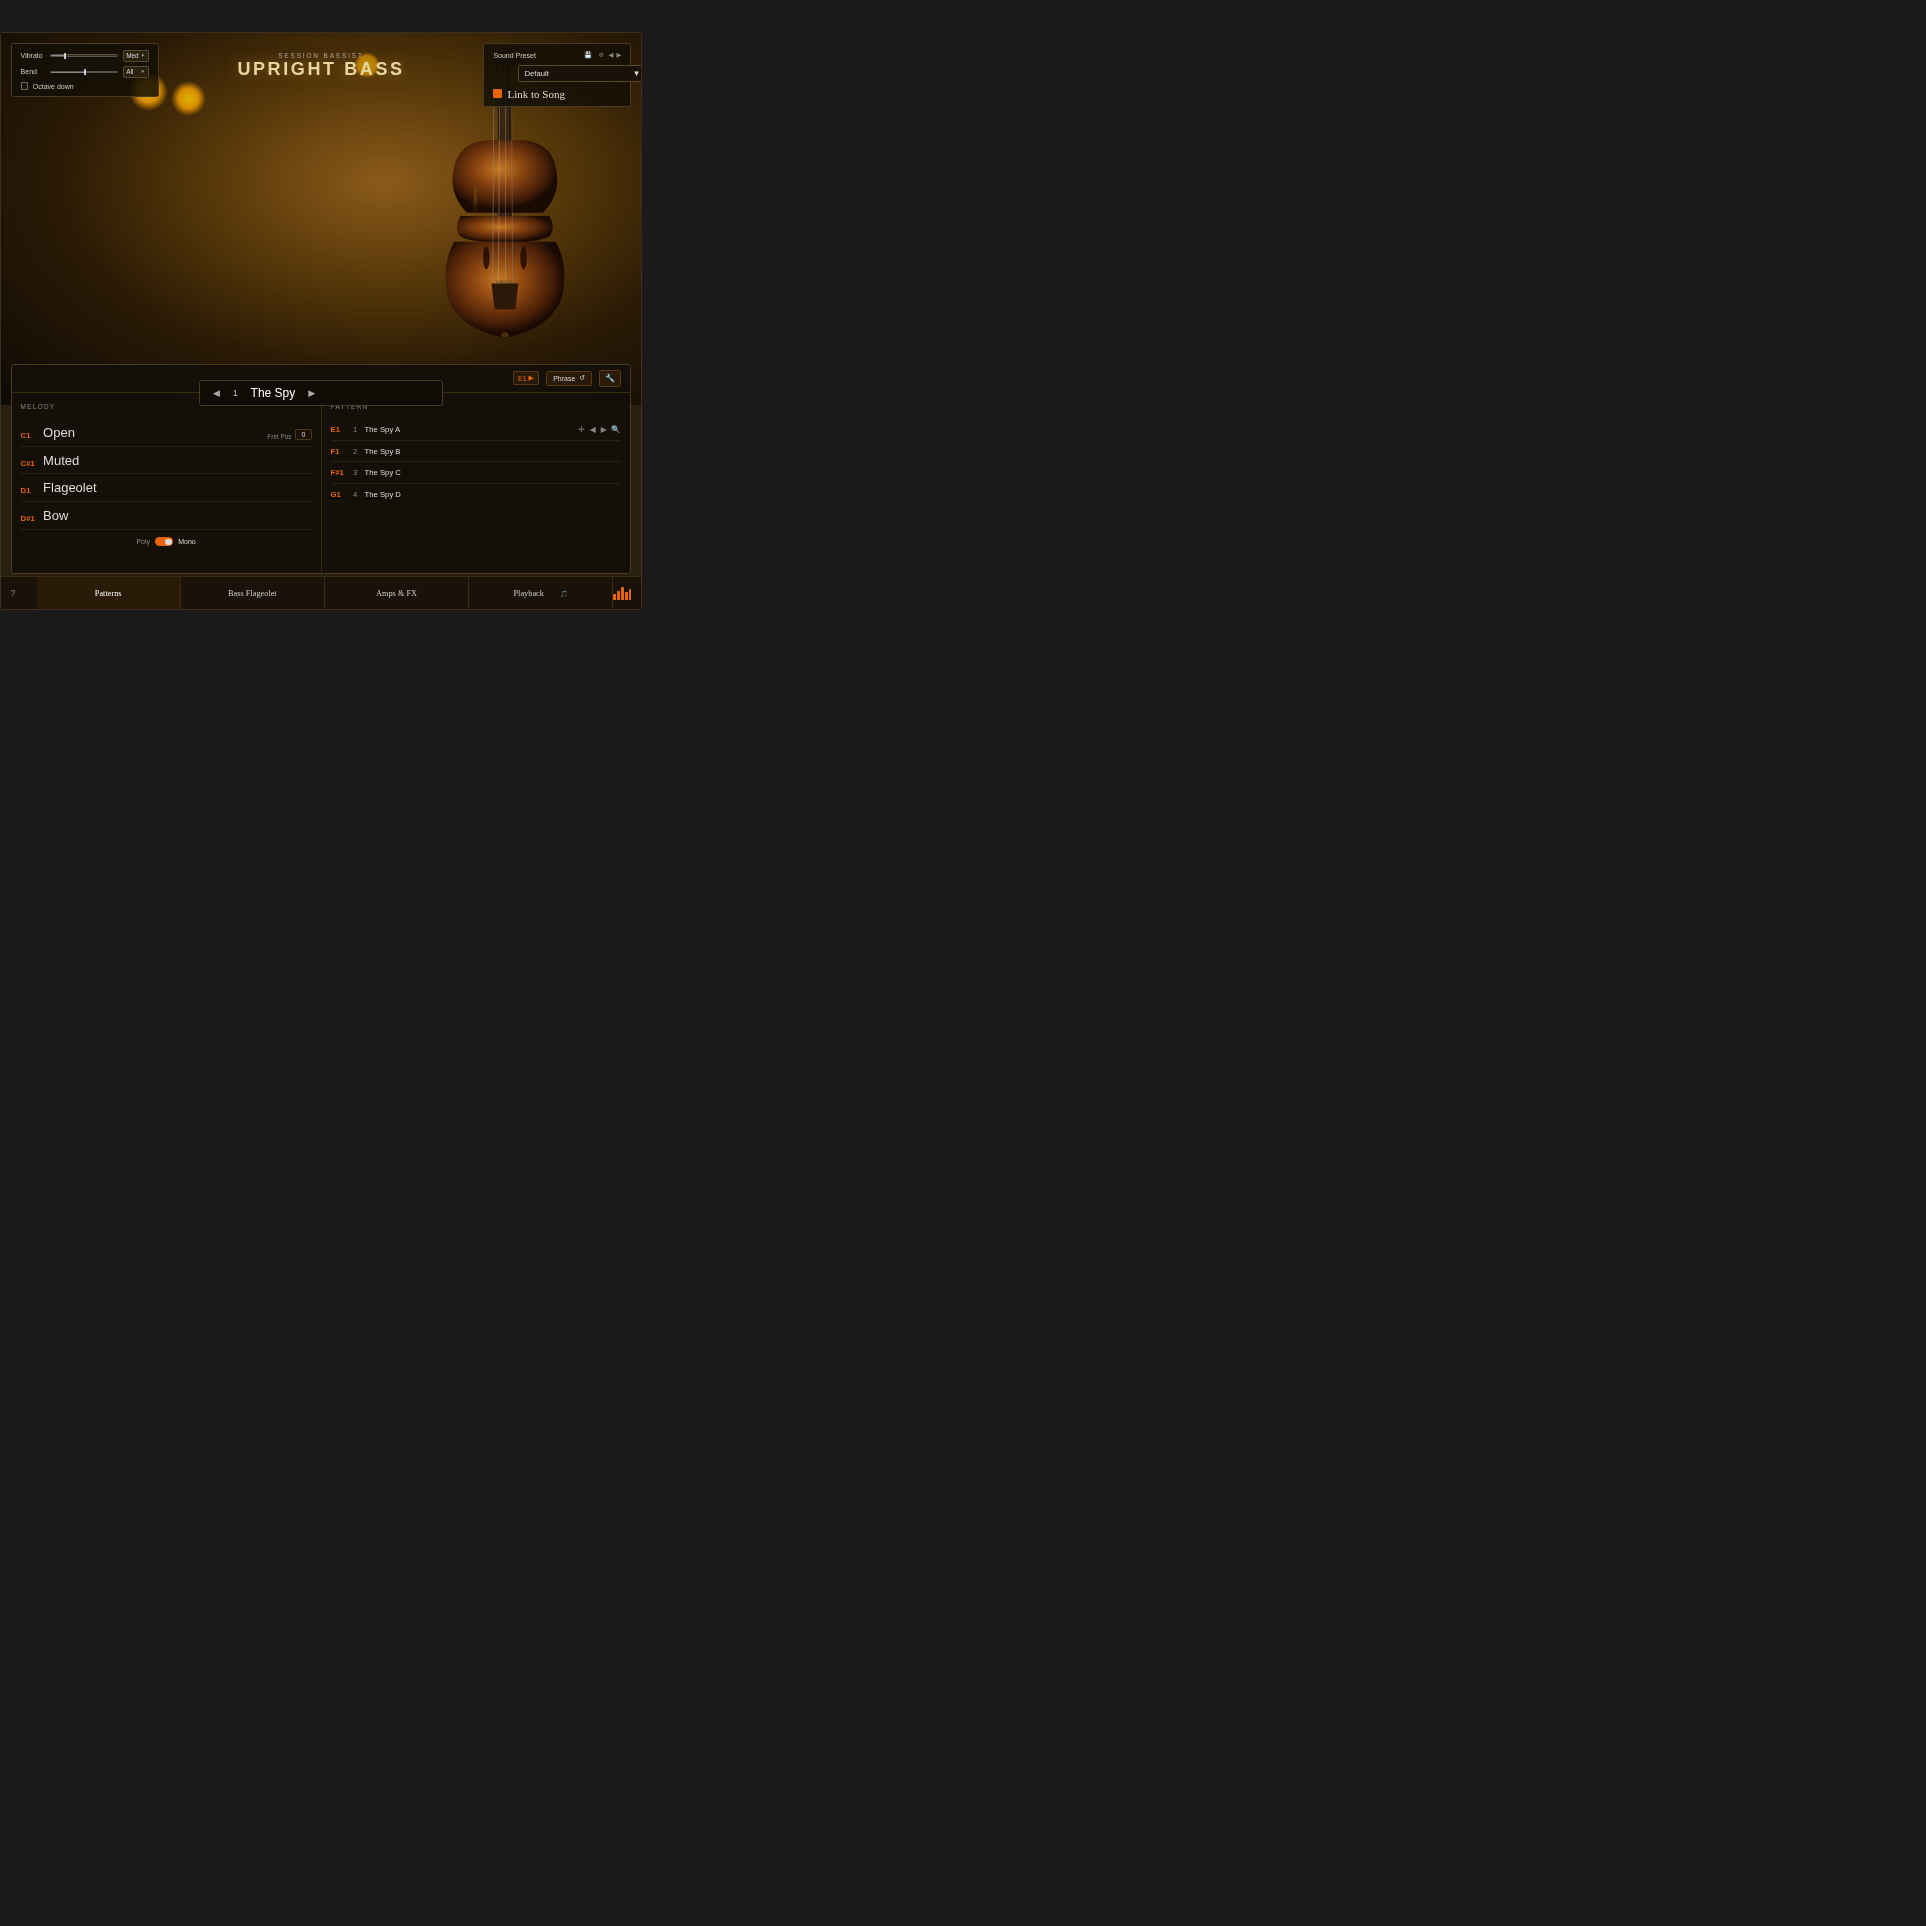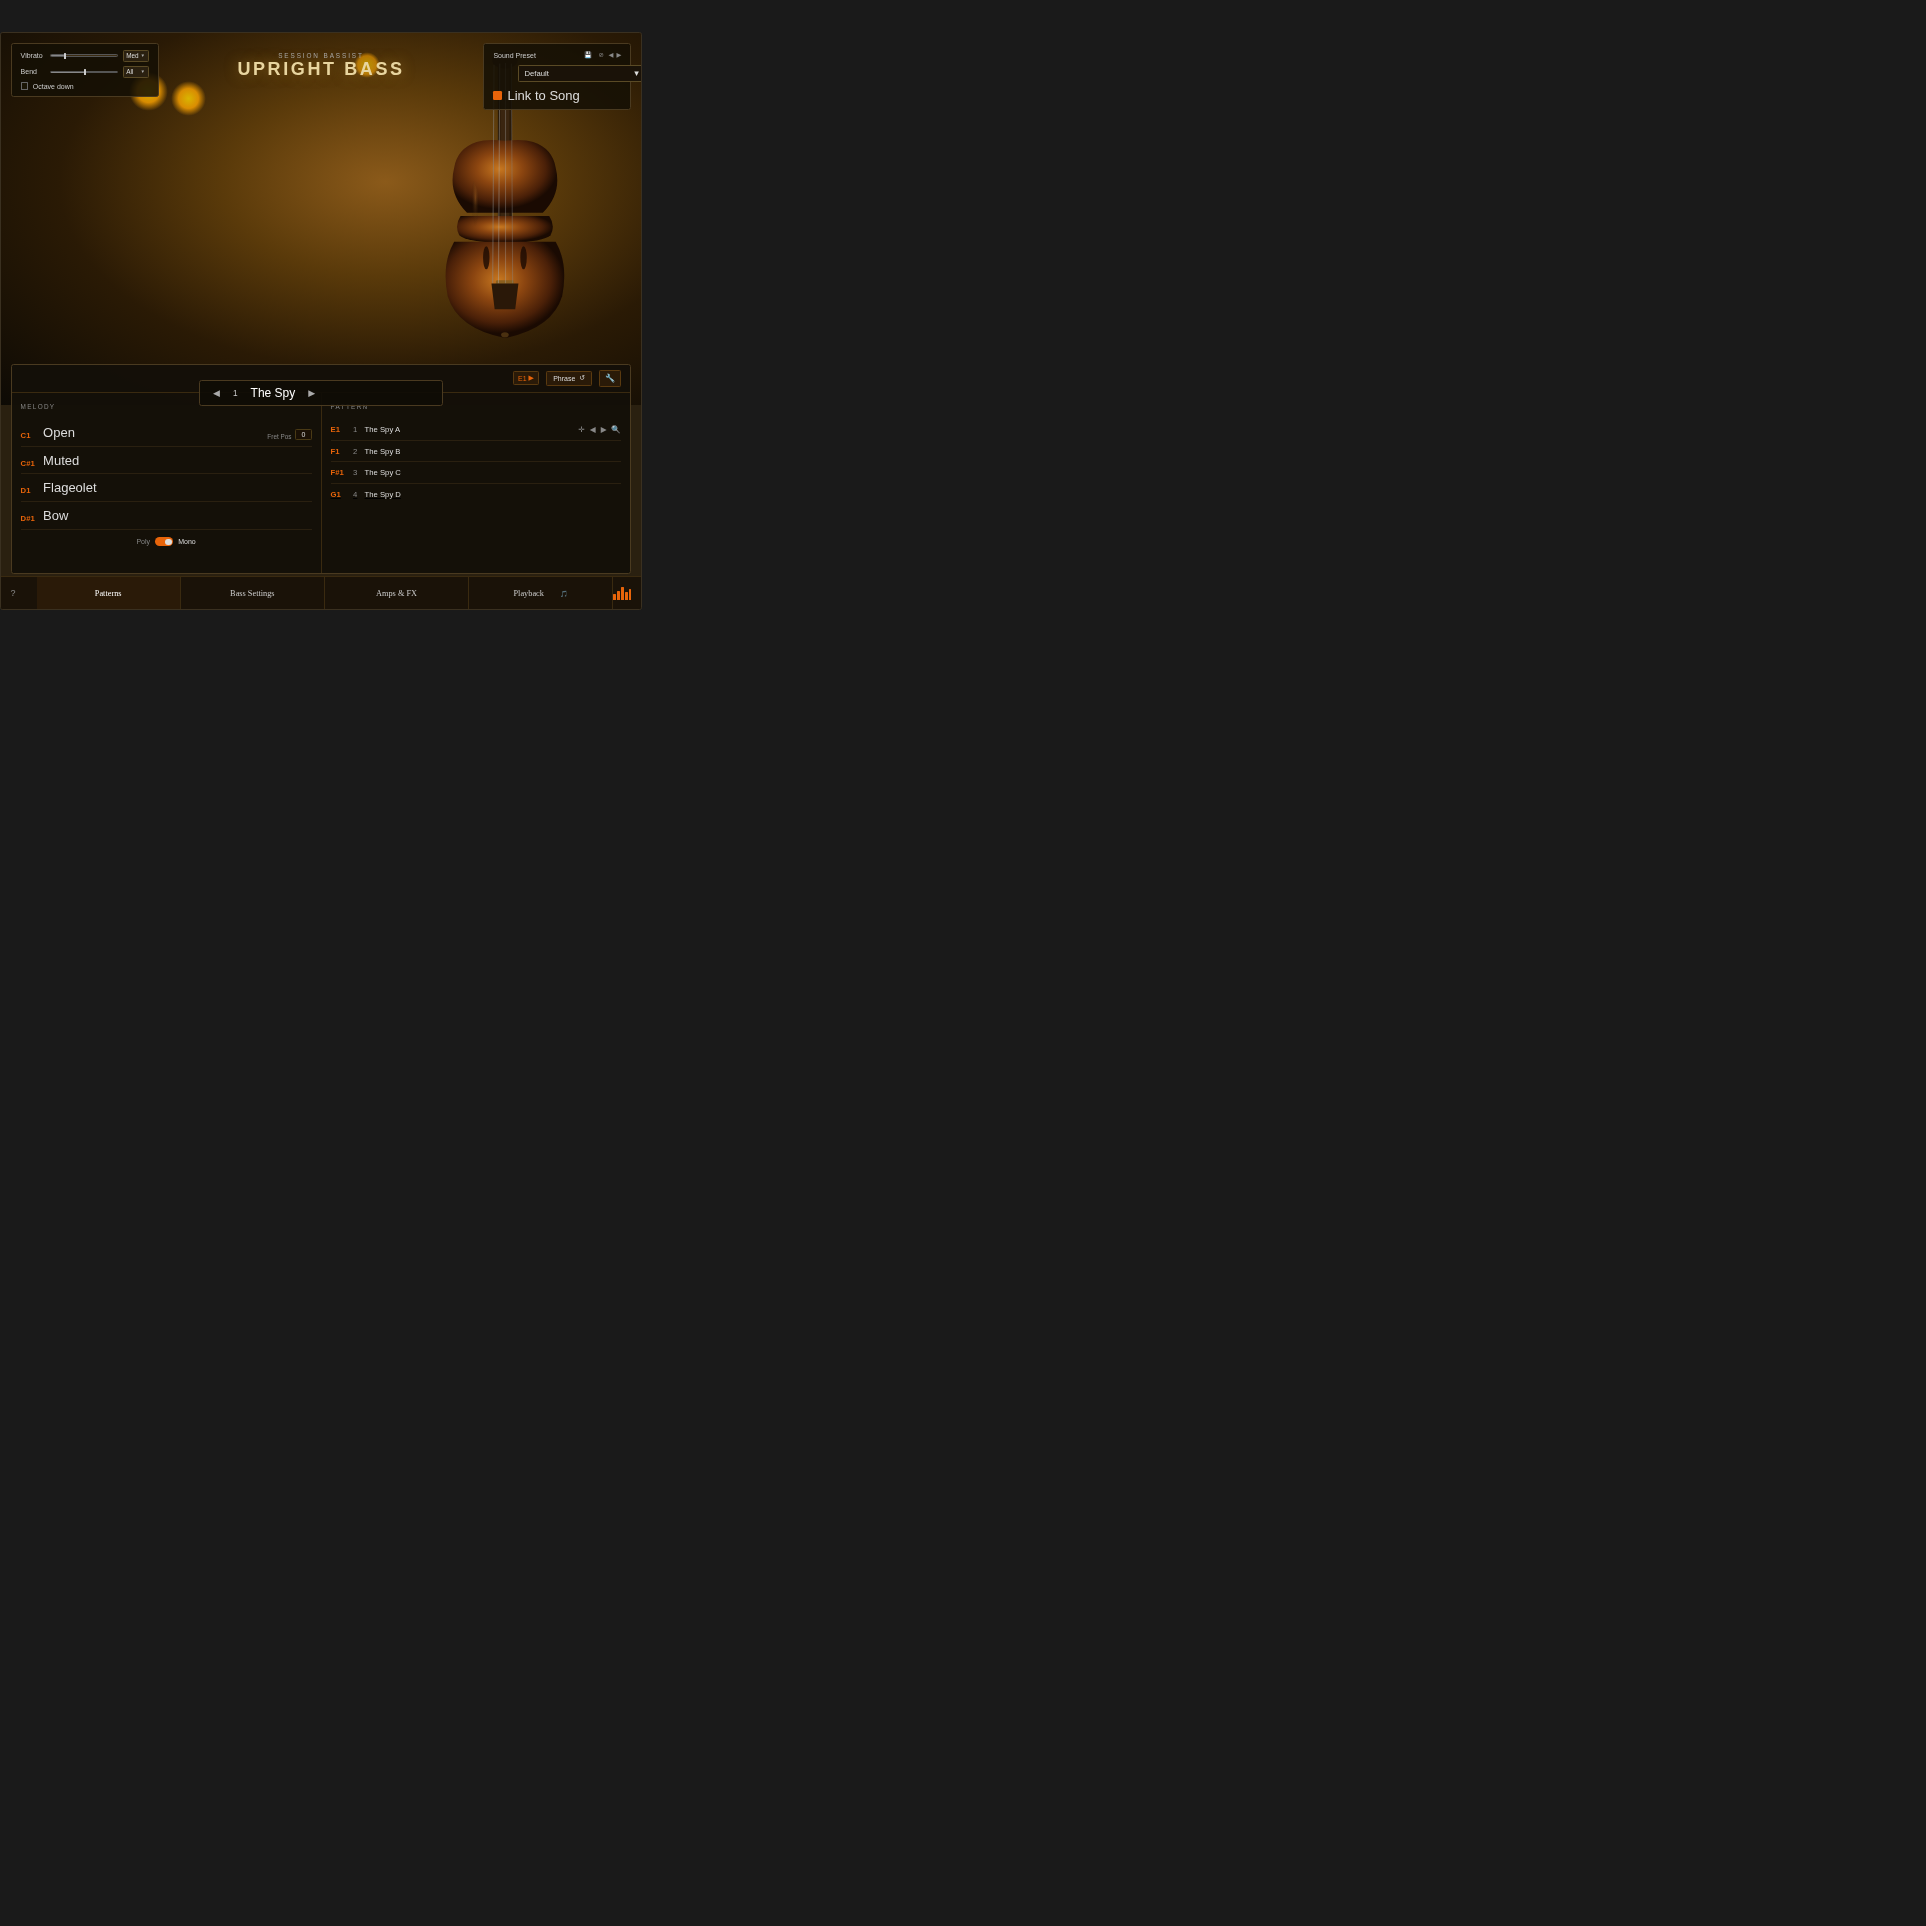--- a/index.html
+++ b/index.html
@@ -252,21 +252,22 @@
 
     .orange-square {
       width: 9px;
       height: 9px;
       background: #E8640A;
       border-radius: 1.3px;
     }
 
     .link-label {
       color: #ddd;
-      font-size: 13px;
+      font-size: 11px;
+      font-family: Liberation Serif, serif;
     }
 
     
     .song-selector {
       position: absolute;
       top: 347px;
       left: 50%;
       transform: translateX(-50%);
       background: rgba(15,12,5,0.92);
       border: 0.6px solid #4a3a20;
@@ -767,21 +768,21 @@
       </div>
     </div>
   </div>
 
   <div class="bottom-nav">
     <div class="nav-help">?</div>
     <div class="nav-btn active">
       <span>Patterns</span>
     </div>
     <div class="nav-btn">
-      <span>Bass Settings</span>
+      <span>Bass Flageolet</span>
     </div>
     <div class="nav-btn">
       <span>Amps &amp; FX</span>
     </div>
     <div class="nav-btn">
       <div class="nav-btn-playback">
         <span>Playback</span>
         <span style="font-size:6.4px; color:#888;">🎵</span>
       </div>
     </div>

